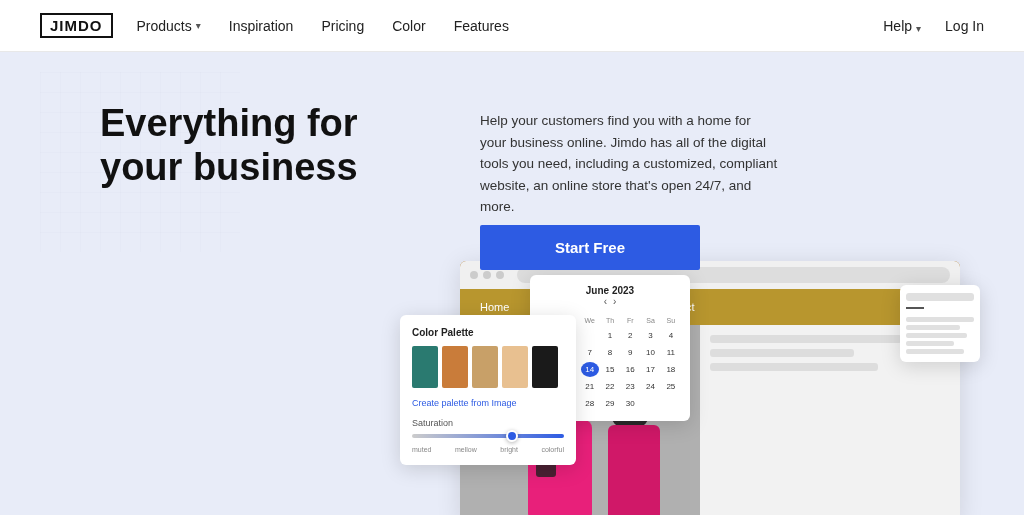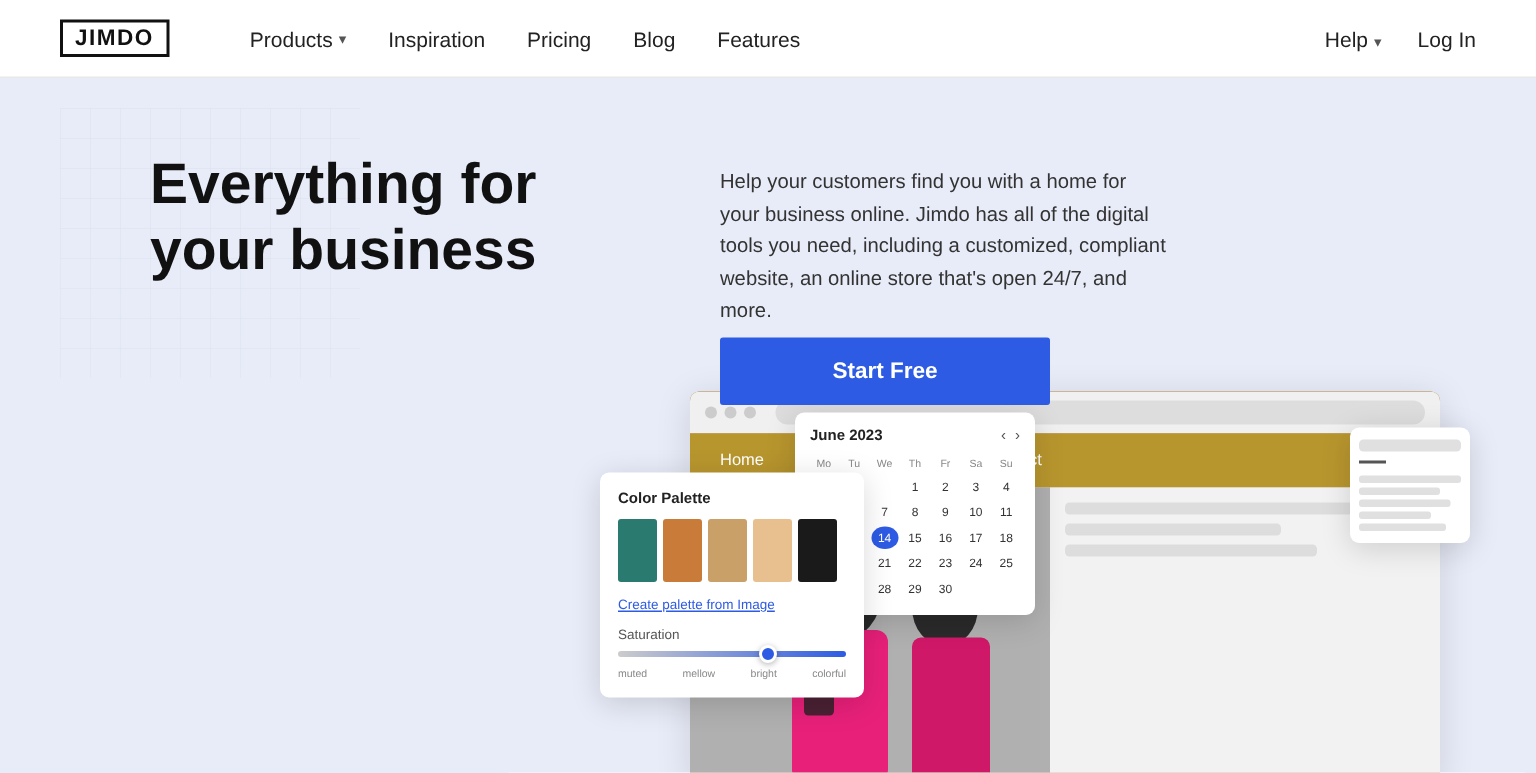--- a/index.html
+++ b/index.html
@@ -19,21 +19,21 @@
       justify-content: space-between;
       padding: 0 40px;
       height: 52px;
       background: #fff;
       border-bottom: 1px solid #e8e8e8;
     }
 
     .navbar-left {
       display: flex;
       align-items: center;
-      gap: 54px;
+      gap: 24px;
     }
 
     .logo-box {
       border: 2px solid #111;
       padding: 2px 8px;
       font-weight: 800;
       font-size: 15px;
       letter-spacing: 1px;
       color: #111;
     }
@@ -241,21 +241,20 @@
 
     .cp-swatch {
       width: 26px;
       height: 42px;
       border-radius: 2px;
     }
 
     .cp-link {
       font-size: 9px;
       color: #2d5be3;
-      text-decoration: underline;
       display: block;
       margin-bottom: 10px;
     }
 
     .cp-saturation-label {
       font-size: 9px;
       color: #555;
       margin-bottom: 6px;
     }
 
@@ -297,20 +296,21 @@
       box-shadow: 0 4px 20px rgba(0,0,0,0.15);
       padding: 10px;
       z-index: 4;
     }
 
     .cal-header {
       display: flex;
       justify-content: space-between;
       align-items: center;
       margin-bottom: 8px;
+      flex-direction: column;
     }
 
     .cal-month {
       font-size: 10px;
       font-weight: 700;
       color: #222;
     }
 
     .cal-arrows {
       display: flex;
@@ -409,21 +409,21 @@
         <span>Products</span>
         <span class="chevron-down">▾</span>
       </a>
       <a class="nav-link">
         <span>Inspiration</span>
       </a>
       <a class="nav-link">
         <span>Pricing</span>
       </a>
       <a class="nav-link">
-        <span>Blog</span>
+        <span>Color</span>
       </a>
       <a class="nav-link">
         <span>Features</span>
       </a>
     </div>
   </div>
   <div class="navbar-right">
     <span class="help-link">
       <span>Help</span>
       <span class="chevron-down">▾</span>

